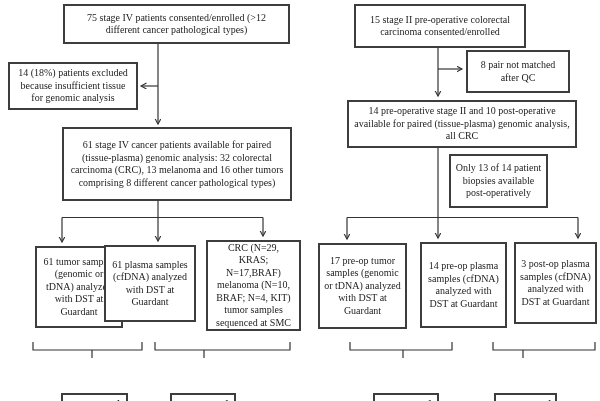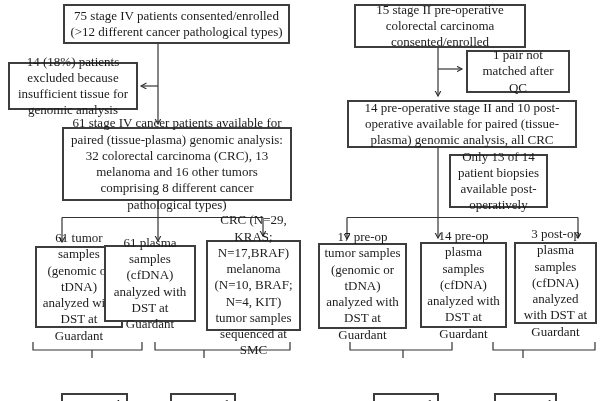--- a/index.html
+++ b/index.html
@@ -11,21 +11,21 @@
     overflow:hidden;
   }
   .connectors{position:absolute;left:0;top:0;width:600px;height:401px;}
   .box{
     position:absolute;
     box-sizing:border-box;
     border:2px solid #3d3d3d;
     background:#ffffff;
     display:flex;align-items:center;justify-content:center;
     text-align:center;
-    font-size:13px;line-height:1.25;color:#1c1c1c;
+    font-size:10px;line-height:1.25;color:#1c1c1c;
     padding:2px 4px;
   }
   .cmp{font-size:13px;margin-top:27px;}
 </style>
 </head>
 <body>
 
 <div class="canvas">
 
   <svg class="connectors" viewBox="0 0 600 401" xmlns="http://www.w3.org/2000/svg" fill="none" stroke="#333333" stroke-width="1.2">
@@ -69,21 +69,21 @@
   <div class="box" style="left:104px;top:245px;width:92px;height:77px;">61 plasma samples (cfDNA) analyzed with DST at Guardant</div>
 
   <div class="box" style="left:206px;top:240px;width:95px;height:91px;">CRC (N=29, KRAS; N=17,BRAF) melanoma (N=10, BRAF; N=4, KIT) tumor samples sequenced at SMC</div>
 
   <div class="box cmp" style="left:61px;top:366px;width:67px;height:25px;">compared</div>
 
   <div class="box cmp" style="left:170px;top:366px;width:66px;height:25px;">compared</div>
 
   <div class="box" style="left:354px;top:4px;width:172px;height:44px;">15 stage II pre-operative colorectal carcinoma consented/enrolled</div>
 
-  <div class="box" style="left:466px;top:50px;width:104px;height:43px;">1 pair not matched after QC</div>
+  <div class="box" style="left:466px;top:50px;width:104px;height:43px;">8 pair not matched after QC</div>
 
   <div class="box" style="left:347px;top:100px;width:230px;height:48px;">14 pre-operative stage II and 10 post-operative available for paired (tissue-plasma) genomic analysis, all CRC</div>
 
   <div class="box" style="left:449px;top:154px;width:99px;height:54px;">Only 13 of 14 patient biopsies available post-operatively</div>
 
   <div class="box" style="left:318px;top:243px;width:89px;height:86px;">17 pre-op tumor samples (genomic or tDNA) analyzed with DST at Guardant</div>
 
   <div class="box" style="left:420px;top:242px;width:87px;height:86px;">14 pre-op plasma samples (cfDNA) analyzed with DST at Guardant</div>
 
   <div class="box" style="left:514px;top:242px;width:83px;height:82px;">3 post-op plasma samples (cfDNA) analyzed with DST at Guardant</div>

